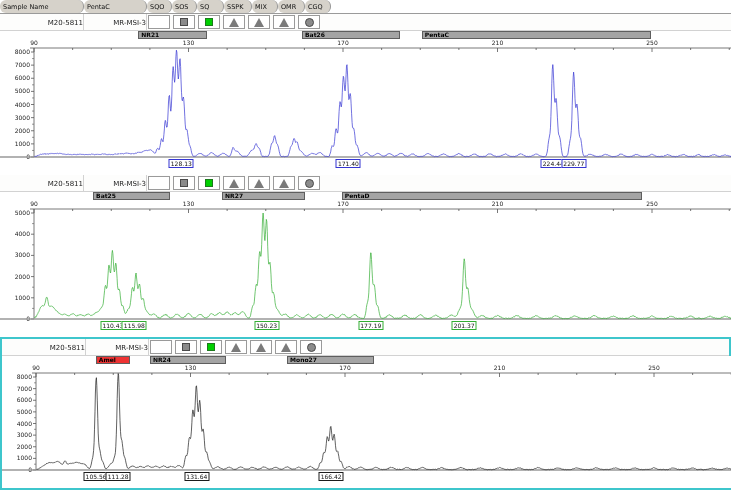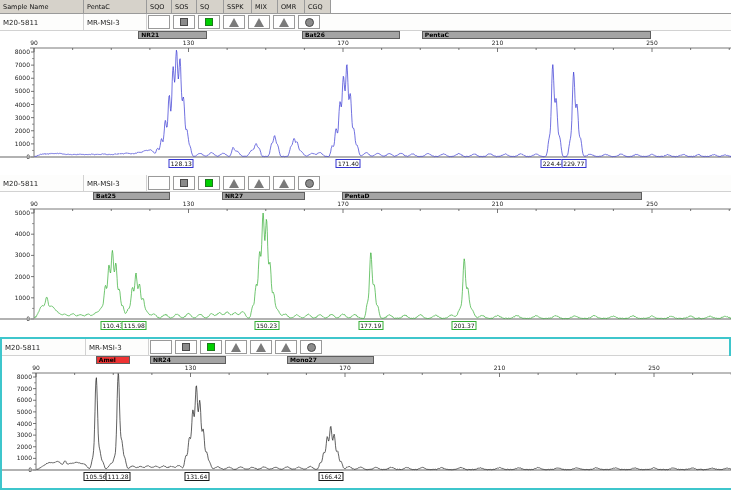--- a/index.html
+++ b/index.html
@@ -5,30 +5,30 @@
   * { box-sizing: border-box; }
   html,body { margin:0; padding:0; }
   body {
     width:731px; height:495px; background:#ffffff; overflow:hidden;
     font-family:"DejaVu Sans", sans-serif; position:relative;
   }
   
   .header-row { display:flex; height:14px; border-bottom:1px solid #9a9a9a; background:#fff; }
   .hcell {
     background:#d6d2ca; border-right:1px solid #9a9a9a; font-size:6.5px; color:#111;
-    padding:3px 0 0 3px; overflow:hidden; white-space:nowrap;
+    padding:3px 0 0 3px; overflow:hidden; white-space:nowrap;border-radius:6px;
   }
   .hfill { flex:1; background:#ffffff; }
   
   .panel { position:relative; background:#fff; }
   .panel.selected { border:2px solid #3ec6cc; }
   .info-row { display:flex; height:17px; border-bottom:1px solid #d2d2d2; background:#fdfdfc; }
   .icell {
     font-size:7px; color:#222; padding:5px 0 0 3px; border-right:1px solid #d2d2d2;
-    white-space:nowrap; overflow:hidden;
+    white-space:nowrap; overflow:hidden;text-align:right;
   }
   .info-flags { display:flex; padding:1px 0 0 1px; }
   .flag-box {
     width:22px; height:14px; margin-right:3px; background:#ffffff;
     border:1px solid #9a9a9a; display:flex; align-items:center; justify-content:center;
   }
   .icon-gray-square { width:8px; height:8px; background:#8b8b8b; border:1px solid #4a4a4a; }
   .icon-green-square { width:8px; height:8px; background:#00cf00; border:1px solid #1c7a1c; }
   .icon-gray-triangle { width:0; height:0; border-left:5px solid transparent; border-right:5px solid transparent; border-bottom:9px solid #7a7a7a; }
   .icon-gray-circle { width:9px; height:9px; border-radius:50%; background:#8b8b8b; border:1px solid #4a4a4a; }

